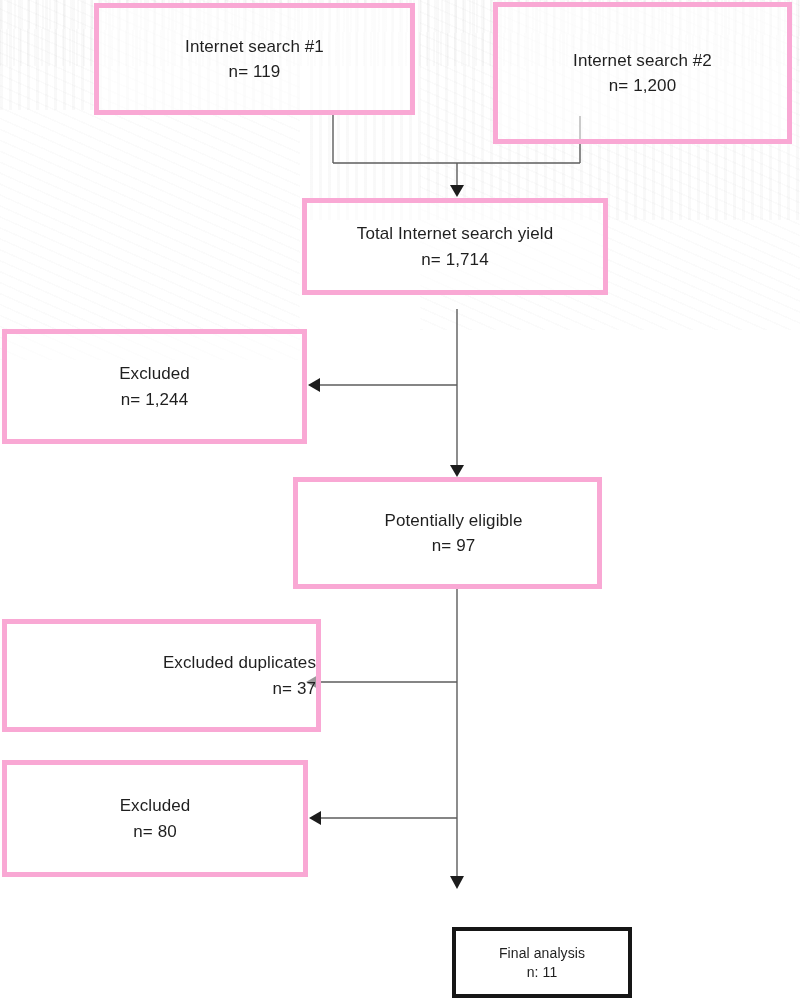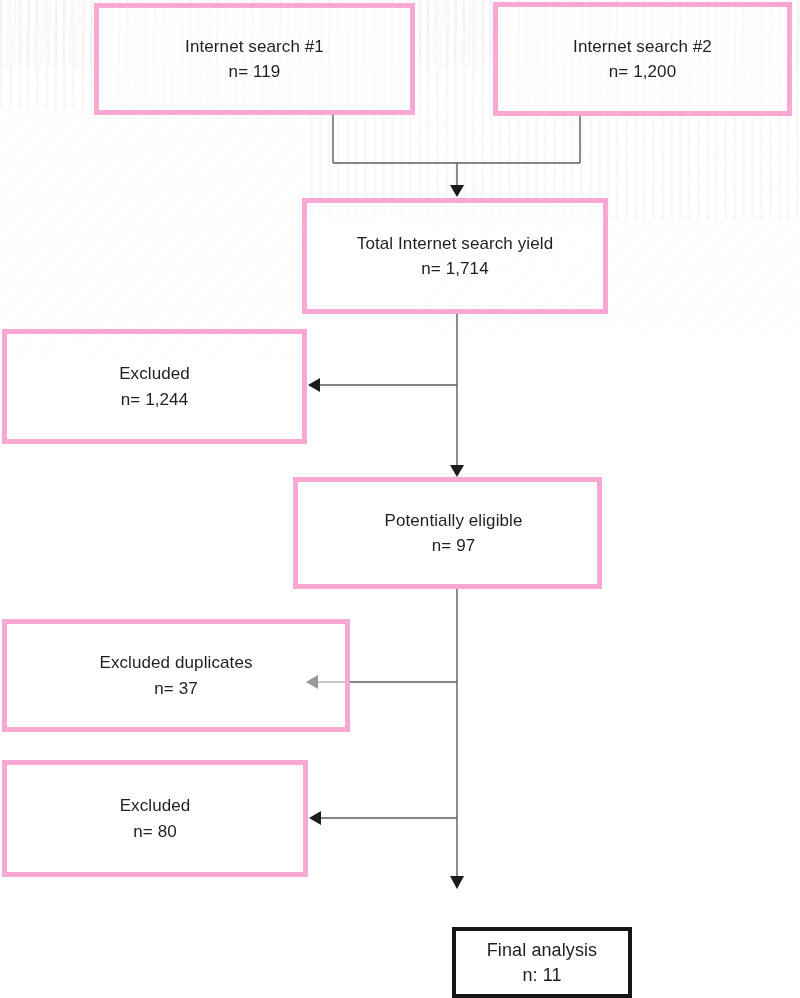--- a/index.html
+++ b/index.html
@@ -47,21 +47,21 @@
     text-align: center;
     color: #1f1f1f;
     font-size: 17px;
     line-height: 1.5;
     letter-spacing: 0.1px;
     box-sizing: border-box;
   }
   .fbox.final {
     border-width: 4px;
     border-color: #161616;
-    font-size: 18px;
+    font-size: 14px;
     line-height: 1.35;
   }
   #connectors {
     position: absolute;
     left: 0;
     top: 0;
   }
   #connectors line {
     stroke: #5c5c5c;
     stroke-width: 1.4;
@@ -106,41 +106,41 @@
 
     <line x1="457" y1="818" x2="320" y2="818"></line>
     <polygon points="321,811 321,825 309,818"></polygon>
   </svg>
 
   <div class="fbox" style="left:94px; top:3px; width:321px; height:112px;">
     <span>Internet search #1</span>
     <span>n= 119</span>
   </div>
 
-  <div class="fbox" style="left:493px; top:2px; width:299px; height:114px;">
+  <div class="fbox" style="left:493px; top:2px; width:299px; height:142px;">
     <span>Internet search #2</span>
     <span>n= 1,200</span>
   </div>
 
-  <div class="fbox" style="left:302px; top:198px; width:306px; height:116px;">
+  <div class="fbox" style="left:302px; top:198px; width:306px; height:97px;">
     <span>Total Internet search yield</span>
     <span>n= 1,714</span>
   </div>
 
   <div class="fbox" style="left:2px; top:329px; width:305px; height:115px;">
     <span>Excluded</span>
     <span>n= 1,244</span>
   </div>
 
   <div class="fbox" style="left:293px; top:477px; width:309px; height:112px;padding-left:12px;">
     <span>Potentially eligible</span>
     <span>n= 97</span>
   </div>
 
-  <div class="fbox" style="left:2px; top:619px; width:348px; height:113px;">
+  <div class="fbox" style="left:2px; top:619px; width:319px; height:113px;align-items:flex-end;">
     <span>Excluded duplicates</span>
     <span>n= 37</span>
   </div>
 
   <div class="fbox" style="left:2px; top:760px; width:306px; height:117px;">
     <span>Excluded</span>
     <span>n= 80</span>
   </div>
 
   <div class="fbox final" style="left:452px; top:927px; width:180px; height:71px;">

